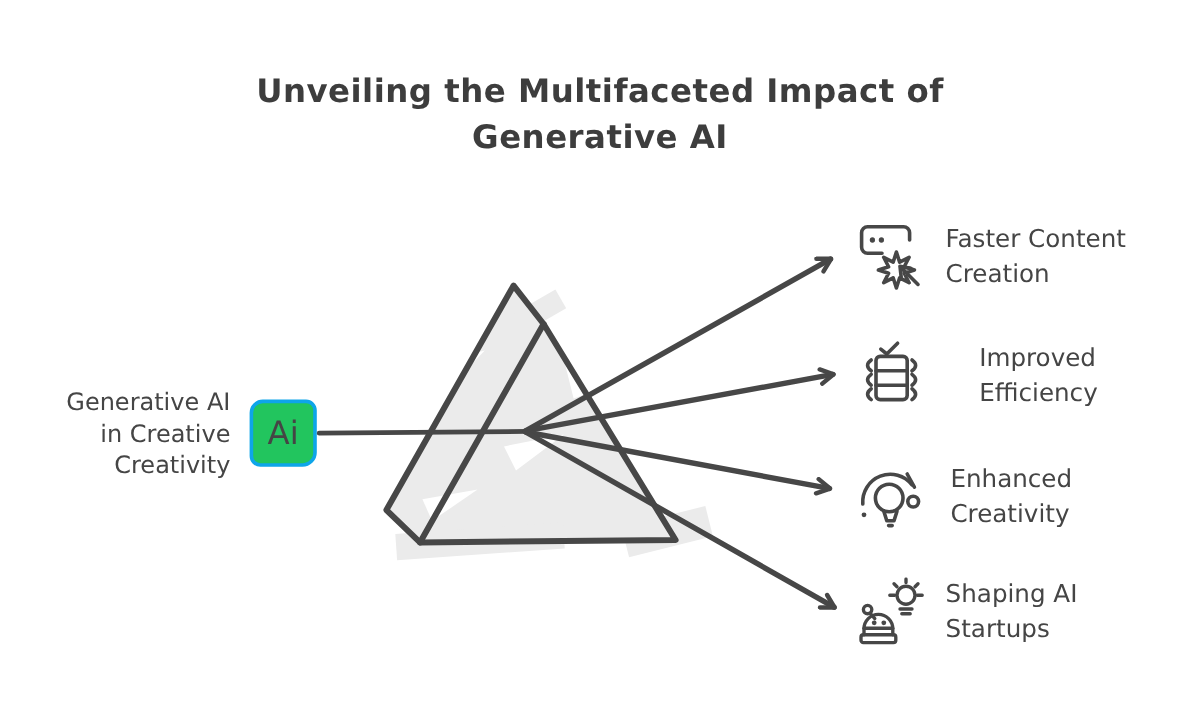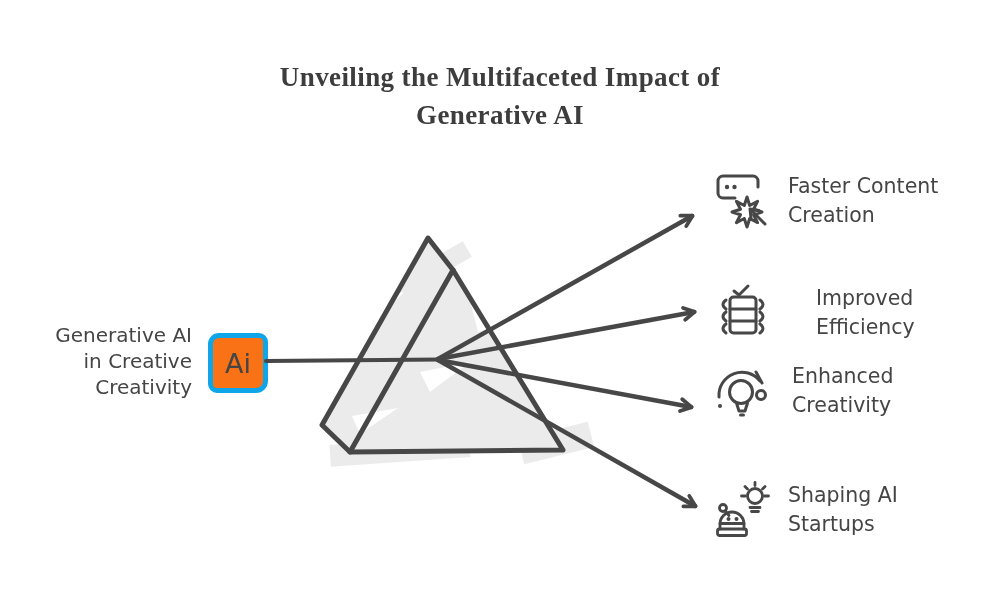--- a/index.html
+++ b/index.html
@@ -2,31 +2,31 @@
 <html><head>
 <meta charset="utf-8">
 <style>
   html,body{margin:0;padding:0;background:#fff;}
   #canvas{
     position:relative;width:1000px;height:594px;background:#ffffff;
     font-family:"DejaVu Sans","Liberation Sans",sans-serif;overflow:hidden;
   }
   .title{
     position:absolute;top:58px;left:0;width:1000px;text-align:center;
-    font-size:27px;font-weight:700;color:#3d3d3d;line-height:38px;letter-spacing:.4px;font-family:Liberation Serif, serif;
+    font-size:27px;font-weight:700;color:#3d3d3d;line-height:38px;letter-spacing:.4px;
   }
   .input-label{
     position:absolute;left:12px;top:322px;width:180px;text-align:right;
     font-size:20px;color:#454545;line-height:26px;
   }
   .ai-box{
     position:absolute;left:208px;top:333px;width:50px;height:50px;
-    border:5px solid #0ea5e9;border-radius:11px 9px 12px 9px;
+    border:3px solid #0ea5e9;border-radius:11px 9px 12px 9px;
     display:flex;align-items:center;justify-content:center;
-    font-size:27px;color:#454545;background:#f97316;
+    font-size:27px;color:#454545;background:#22c55e;
   }
   .output{
     position:absolute;left:714px;display:flex;align-items:flex-start;gap:16px;
   }
   .output .icon{flex:0 0 auto;}
   .output .label{
     width:182px;font-size:20.5px;color:#454545;line-height:29px;margin-top:1px;
   }
   svg.scene{position:absolute;left:0;top:0;}
   .stroke{stroke:#474747;fill:none;stroke-linecap:round;stroke-linejoin:round;}
@@ -79,21 +79,21 @@
     <path class="stroke" d="M453,270 L350,452" stroke-width="5"></path>
 
     <g stroke-width="4.5">
       <path class="stroke" d="M438,359 L692,216" marker-end="url(#arrowhead)"></path>
       <path class="stroke" d="M438,359 L694,312" marker-end="url(#arrowhead)"></path>
       <path class="stroke" d="M438,360 L691,407" marker-end="url(#arrowhead)"></path>
       <path class="stroke" d="M438,360 L695,506" marker-end="url(#arrowhead)"></path>
     </g>
   </svg>
 
-  <div class="output" style="top:171px;">
+  <div class="output" style="top:184px;">
     <svg class="icon" width="58" height="58" viewBox="0 0 58 58">
       <g class="stroke" stroke-width="3">
         <path d="M21,27 H9 a5,5 0 0 1 -5,-5 V10 a5,5 0 0 1 5,-5 h30 a5,5 0 0 1 5,5 v6"></path>
         <polygon points="33,26 35.7,34.5 43.6,30.4 39.5,38.3 48,41 39.5,43.7 43.6,51.6 35.7,47.5 33,56 30.3,47.5 22.4,51.6 26.5,43.7 18,41 26.5,38.3 22.4,30.4 30.3,34.5"></polygon>
         <path d="M51,53 L36,38 M36,38 L37,47 M36,38 L45,39.5"></path>
       </g>
       <g fill="#474747" stroke="none">
         <circle cx="13" cy="16" r="2.2"></circle>
           <circle cx="20.5" cy="16" r="2.2"></circle>
       </g>
@@ -107,21 +107,21 @@
         <path d="M20,8 L25,12 L34,3"></path>
         <rect x="16" y="14" width="26" height="36" rx="3.5"></rect>
         <path d="M16,26 h26 M16,38 h26"></path>
         <path d="M12,17 q-6,4.5 0,9 M12,29 q-6,4.5 0,9 M12,41 q-6,4.5 0,9"></path>
         <path d="M46,17 q6,4.5 0,9 M46,29 q6,4.5 0,9 M46,41 q6,4.5 0,9"></path>
       </g>
     </svg>
     <div class="label">Improved Efficiency</div>
   </div>
 
-  <div class="output" style="top:361px;gap:20px;">
+  <div class="output" style="top:384px;gap:20px;">
     <svg class="icon" width="58" height="58" viewBox="0 0 58 58">
       <g class="stroke" stroke-width="3">
         <path d="M5,36 A23,23 0 0 1 46,20"></path>
         <path d="M42,11 L48,22"></path>
         <circle cx="27" cy="31" r="11.5"></circle>
         <path d="M22.5,42 L25,50 h6 L33.5,42 M26.5,54 h3"></path>
         <circle cx="47" cy="34" r="4.5"></circle>
       </g>
       <circle cx="6" cy="45" r="2" fill="#474747" stroke="none"></circle>
     </svg>

